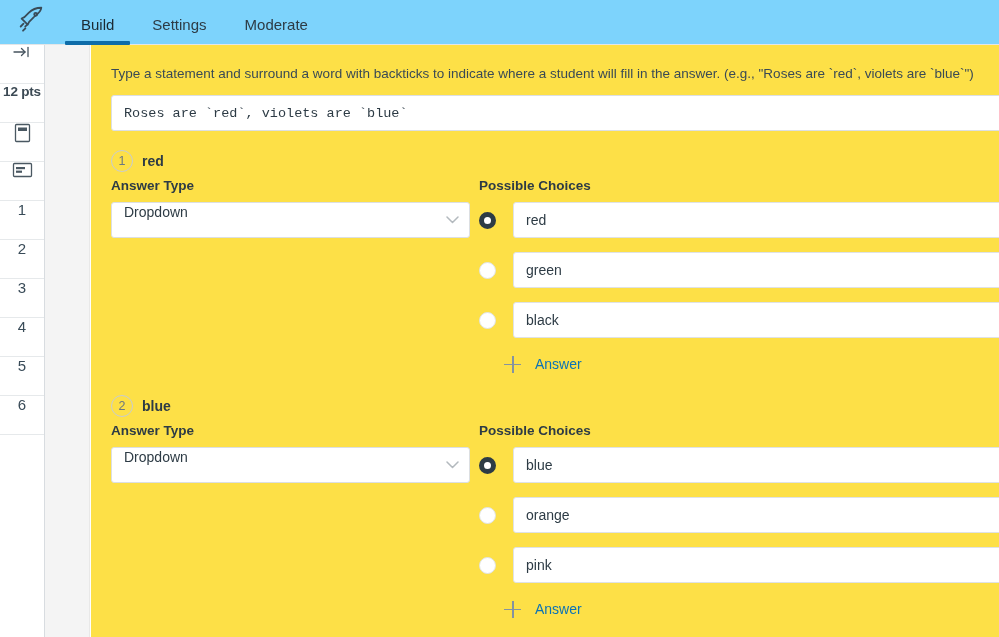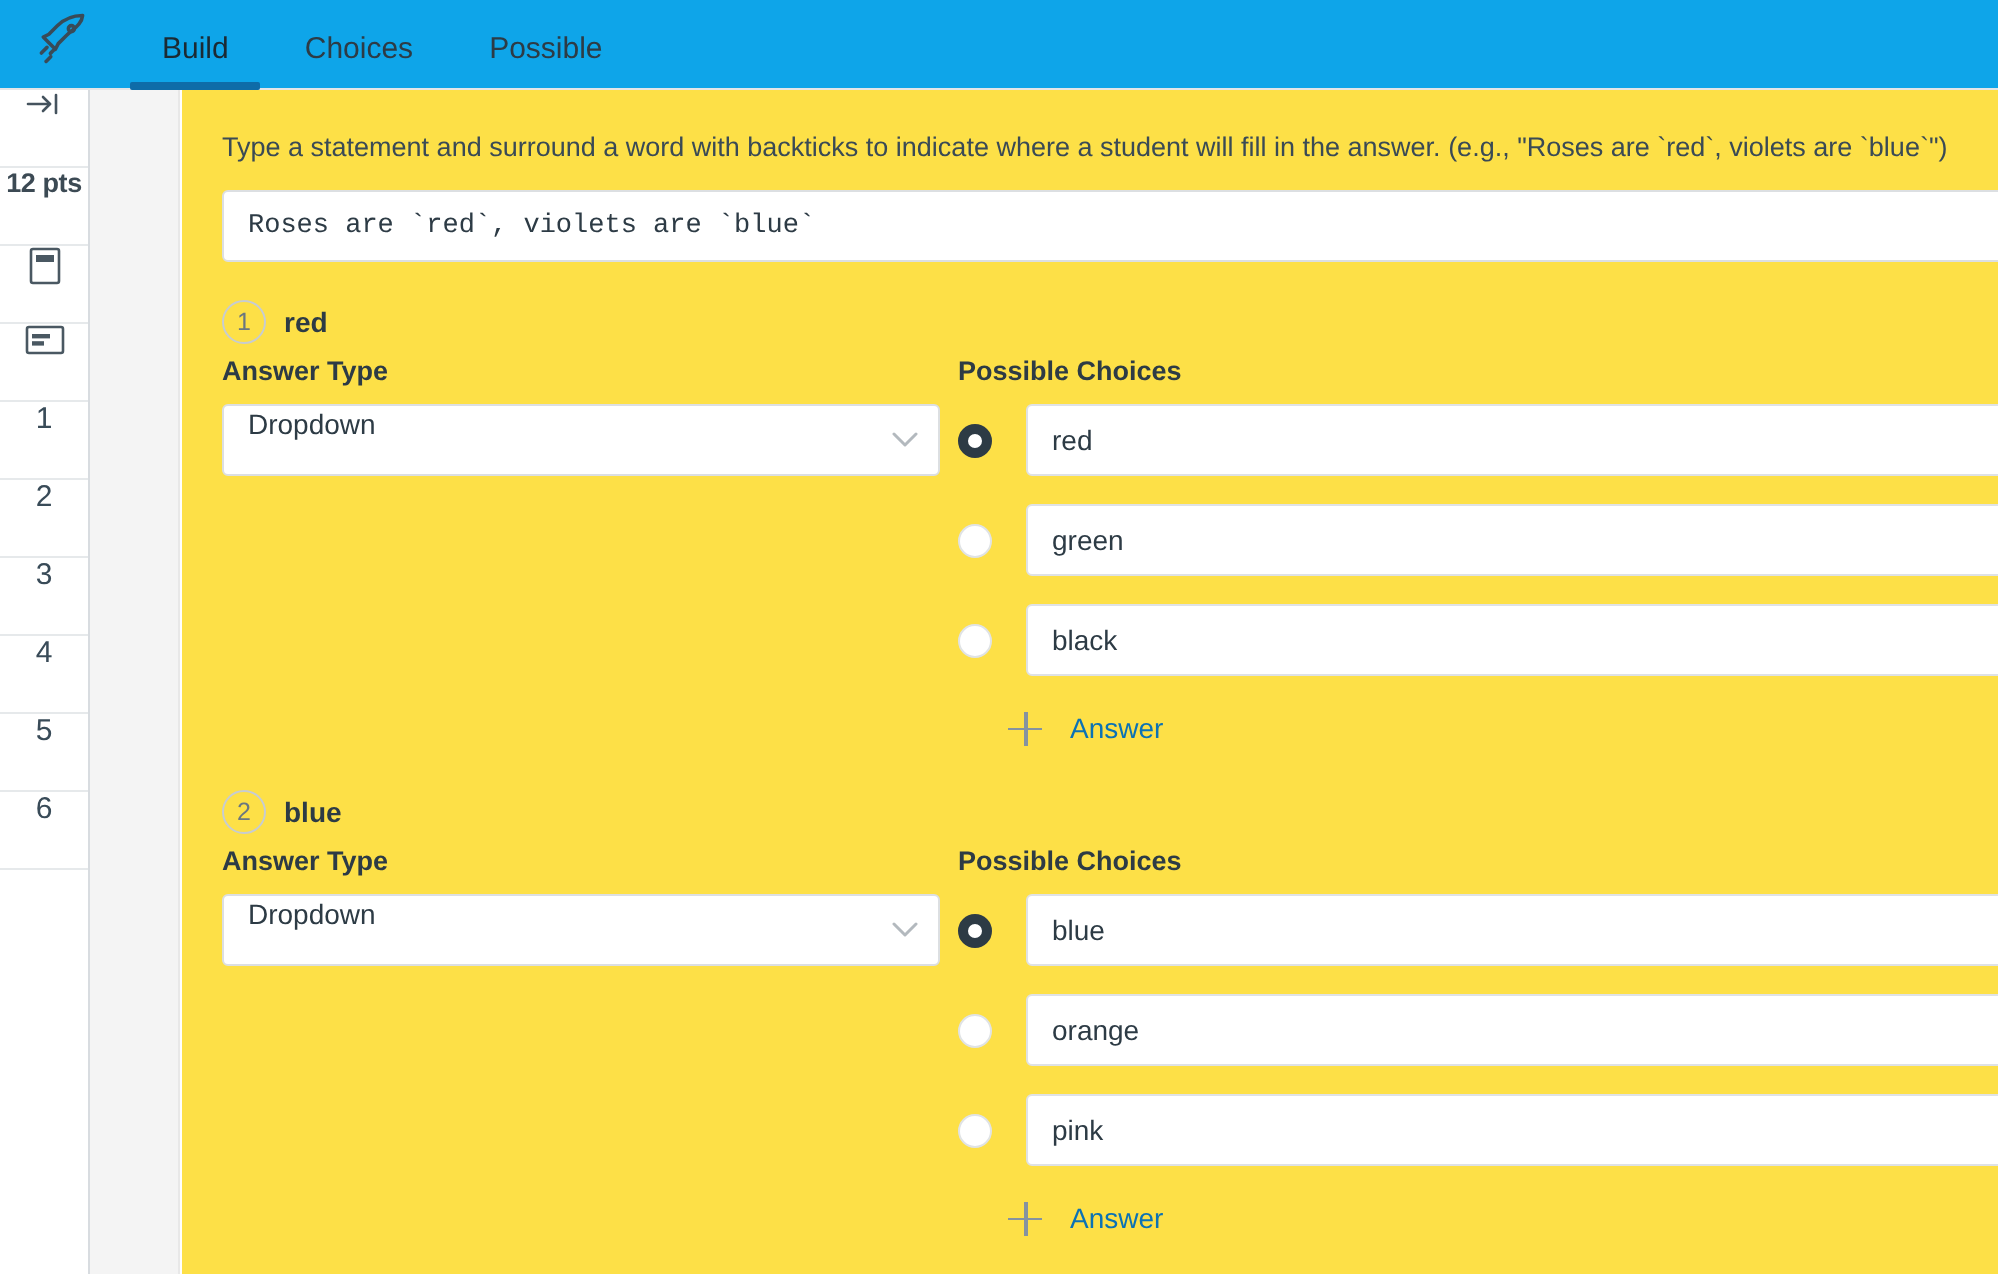--- a/index.html
+++ b/index.html
@@ -8,21 +8,21 @@
     background: #ffffff;
     font-family: "Liberation Sans", sans-serif;
     color: #2d3b45;
     overflow: hidden;
   }
   .app { position: relative; width: 999px; height: 637px; }
 
   
   .topnav {
     position: absolute; left: 0; top: 0; width: 999px; height: 45px;
-    background: #0ea5e9;
+    background: #7dd3fc;
     border-bottom: 1px solid #e3e6e8;
     display: flex; align-items: flex-start;
   }
   .logo {
     width: 62px; height: 44px;
     display: flex; align-items: center; justify-content: center;
     padding-bottom: 6px;
   }
   .logo svg { display: block; }
   .tabs { display: flex; align-items: flex-end; height: 44px; }
@@ -161,24 +161,24 @@
         <path d="M8 21l-3 3"></path>
         <path d="M10 26l-2.5 2.5"></path>
         <circle cx="21" cy="11" r="1.6"></circle>
       </svg>
     </div>
     <div class="tabs">
       <div class="tab active">
         <span>Build</span>
       </div>
       <div class="tab">
-        <span>Choices</span>
+        <span>Settings</span>
       </div>
       <div class="tab">
-        <span>Possible</span>
+        <span>Moderate</span>
       </div>
     </div>
   </div>
 
   <div class="sidebar">
 
     <div class="side-cell icon-cell">
       <span>
         <svg width="18" height="14" viewBox="0 0 18 14" fill="none" stroke="#45535e" stroke-width="1.3" stroke-linecap="round" stroke-linejoin="round">
           <path d="M1 7h11"></path>

